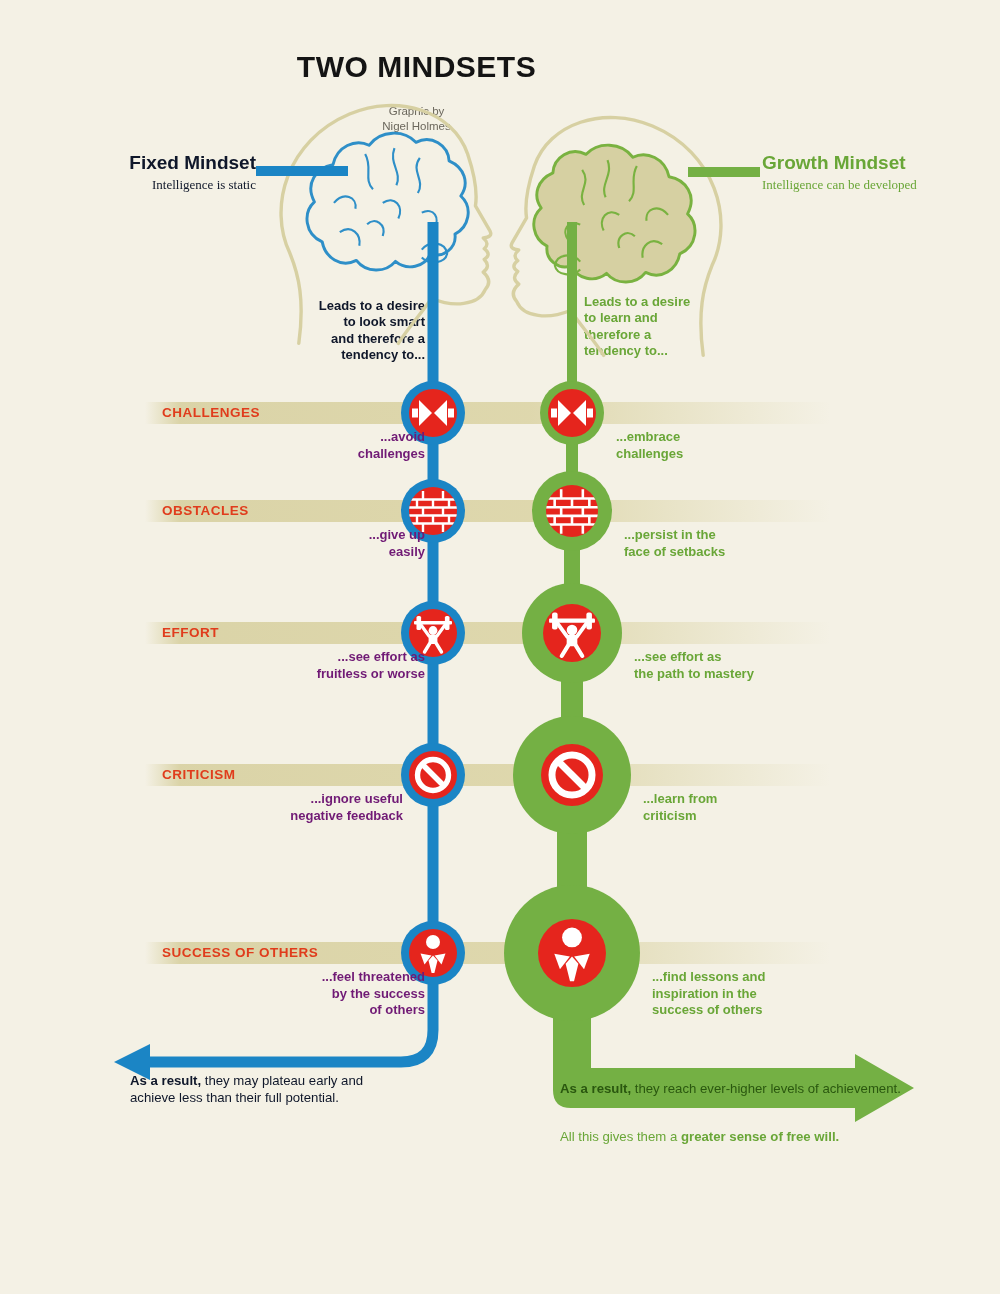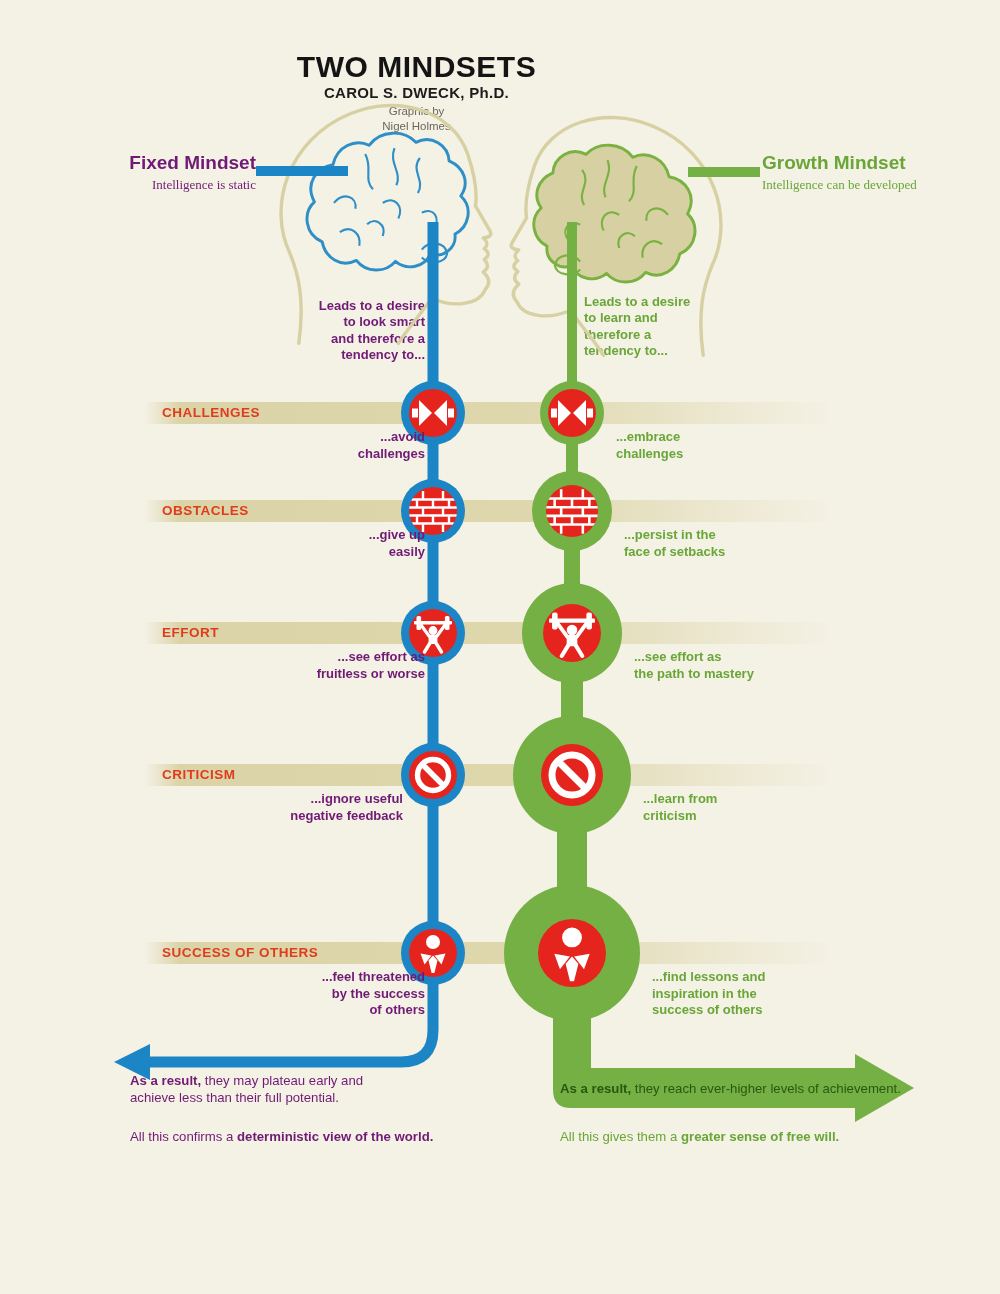--- a/index.html
+++ b/index.html
@@ -5,21 +5,21 @@
   html,body{margin:0;padding:0;background:#e9e6db;}
   .page{position:relative;width:1000px;height:1294px;background:#f4f1e5;overflow:hidden;
         font-family:"Liberation Sans",sans-serif;margin:0 auto;}
   .abs{position:absolute;}
   .center{left:0;width:833px;text-align:center;}
   .title{font-size:30px;font-weight:800;color:#141414;letter-spacing:.5px;}
   .subtitle{font-size:15px;font-weight:700;color:#1c1c1c;letter-spacing:.3px;}
   .credit{font-size:11.5px;color:#6b675c;line-height:1.3;white-space:pre-line;}
   .mindset-label{font-size:19px;font-weight:700;}
   .mindset-sub{font-size:13px;font-weight:400;font-family:Liberation Serif, serif;}
-  .blue-txt{color:#701a75;}
+  .blue-txt{color:#0f172a;}
   .green-txt{color:#69a637;}
   .desire{font-size:13px;font-weight:600;line-height:1.25;white-space:pre-line;}
   .band{position:absolute;left:145px;width:700px;height:22px;
         background:linear-gradient(90deg,rgba(217,210,164,0) 0%,rgba(217,210,164,.95) 5%,rgba(221,214,170,.95) 55%,rgba(221,214,170,0) 98%);}
   .cat{position:absolute;left:162px;font-size:13.5px;font-weight:700;color:#e03c1c;letter-spacing:.5px;}
   .node{position:absolute;border-radius:50%;}
   .node.blue{background:#1b85c5;}
   .node.green{background:#74b044;}
   .red{position:absolute;background:#e5251d;border-radius:50%;overflow:hidden;}
   .red svg{position:absolute;inset:0;width:100%;height:100%;display:block;}
@@ -66,21 +66,20 @@
       <g id="icon-person-tie" fill="#fff">
         <circle cx="24" cy="13" r="7"></circle>
         <path d="M11.5 24.5 L22.5 26.5 L15.5 35.5 Z"></path>
         <path d="M36.5 24.5 L25.5 26.5 L32.5 35.5 Z"></path>
         <path d="M24 26.5 L19.5 31.5 L22.6 44 L25.4 44 L28.5 31.5 Z"></path>
       </g>
     </defs>
   </svg>
 
   <div class="abs center title" style="top:50px">TWO MINDSETS</div>
-  <div class="abs center subtitle" style="top:84px">CAROL S. DWECK, Ph.D.</div>
   <div class="abs center credit" style="top:104px">Graphic by
 Nigel Holmes</div>
 
   <div class="bands-layer">
     <div class="band" style="top:402px"></div>
     <div class="band" style="top:500px"></div>
     <div class="band" style="top:622px"></div>
     <div class="band" style="top:764px"></div>
     <div class="band" style="top:942px"></div>
   </div>
@@ -239,23 +238,20 @@
   <div class="ftext" style="right:575px;top:969px">...feel threatened
 by the success
 of others</div>
   <div class="gtext" style="left:652px;top:969px">...find lessons and
 inspiration in the
 success of others</div>
 
   <div class="abs blue-txt result" style="left:130px;top:1072px;width:258px;z-index:5">
     <span class="b">As a result,</span><span> they may plateau early and achieve less than their full potential.</span>
   </div>
-  <div class="abs blue-txt result" style="left:130px;top:1128px;width:430px;z-index:5">
-    <span>All this confirms a </span><span class="b">deterministic view of the world.</span>
-  </div>
   <div class="abs result" style="left:560px;top:1080px;width:360px;color:#2a570f;z-index:5">
     <span class="b">As a result,</span><span> they reach ever-higher levels of achievement.</span>
   </div>
   <div class="abs green-txt result" style="left:560px;top:1128px;width:400px;z-index:5">
     <span>All this gives them a </span><span class="b">greater sense of free will.</span>
   </div>
 
 </div>
 
 </body></html>

